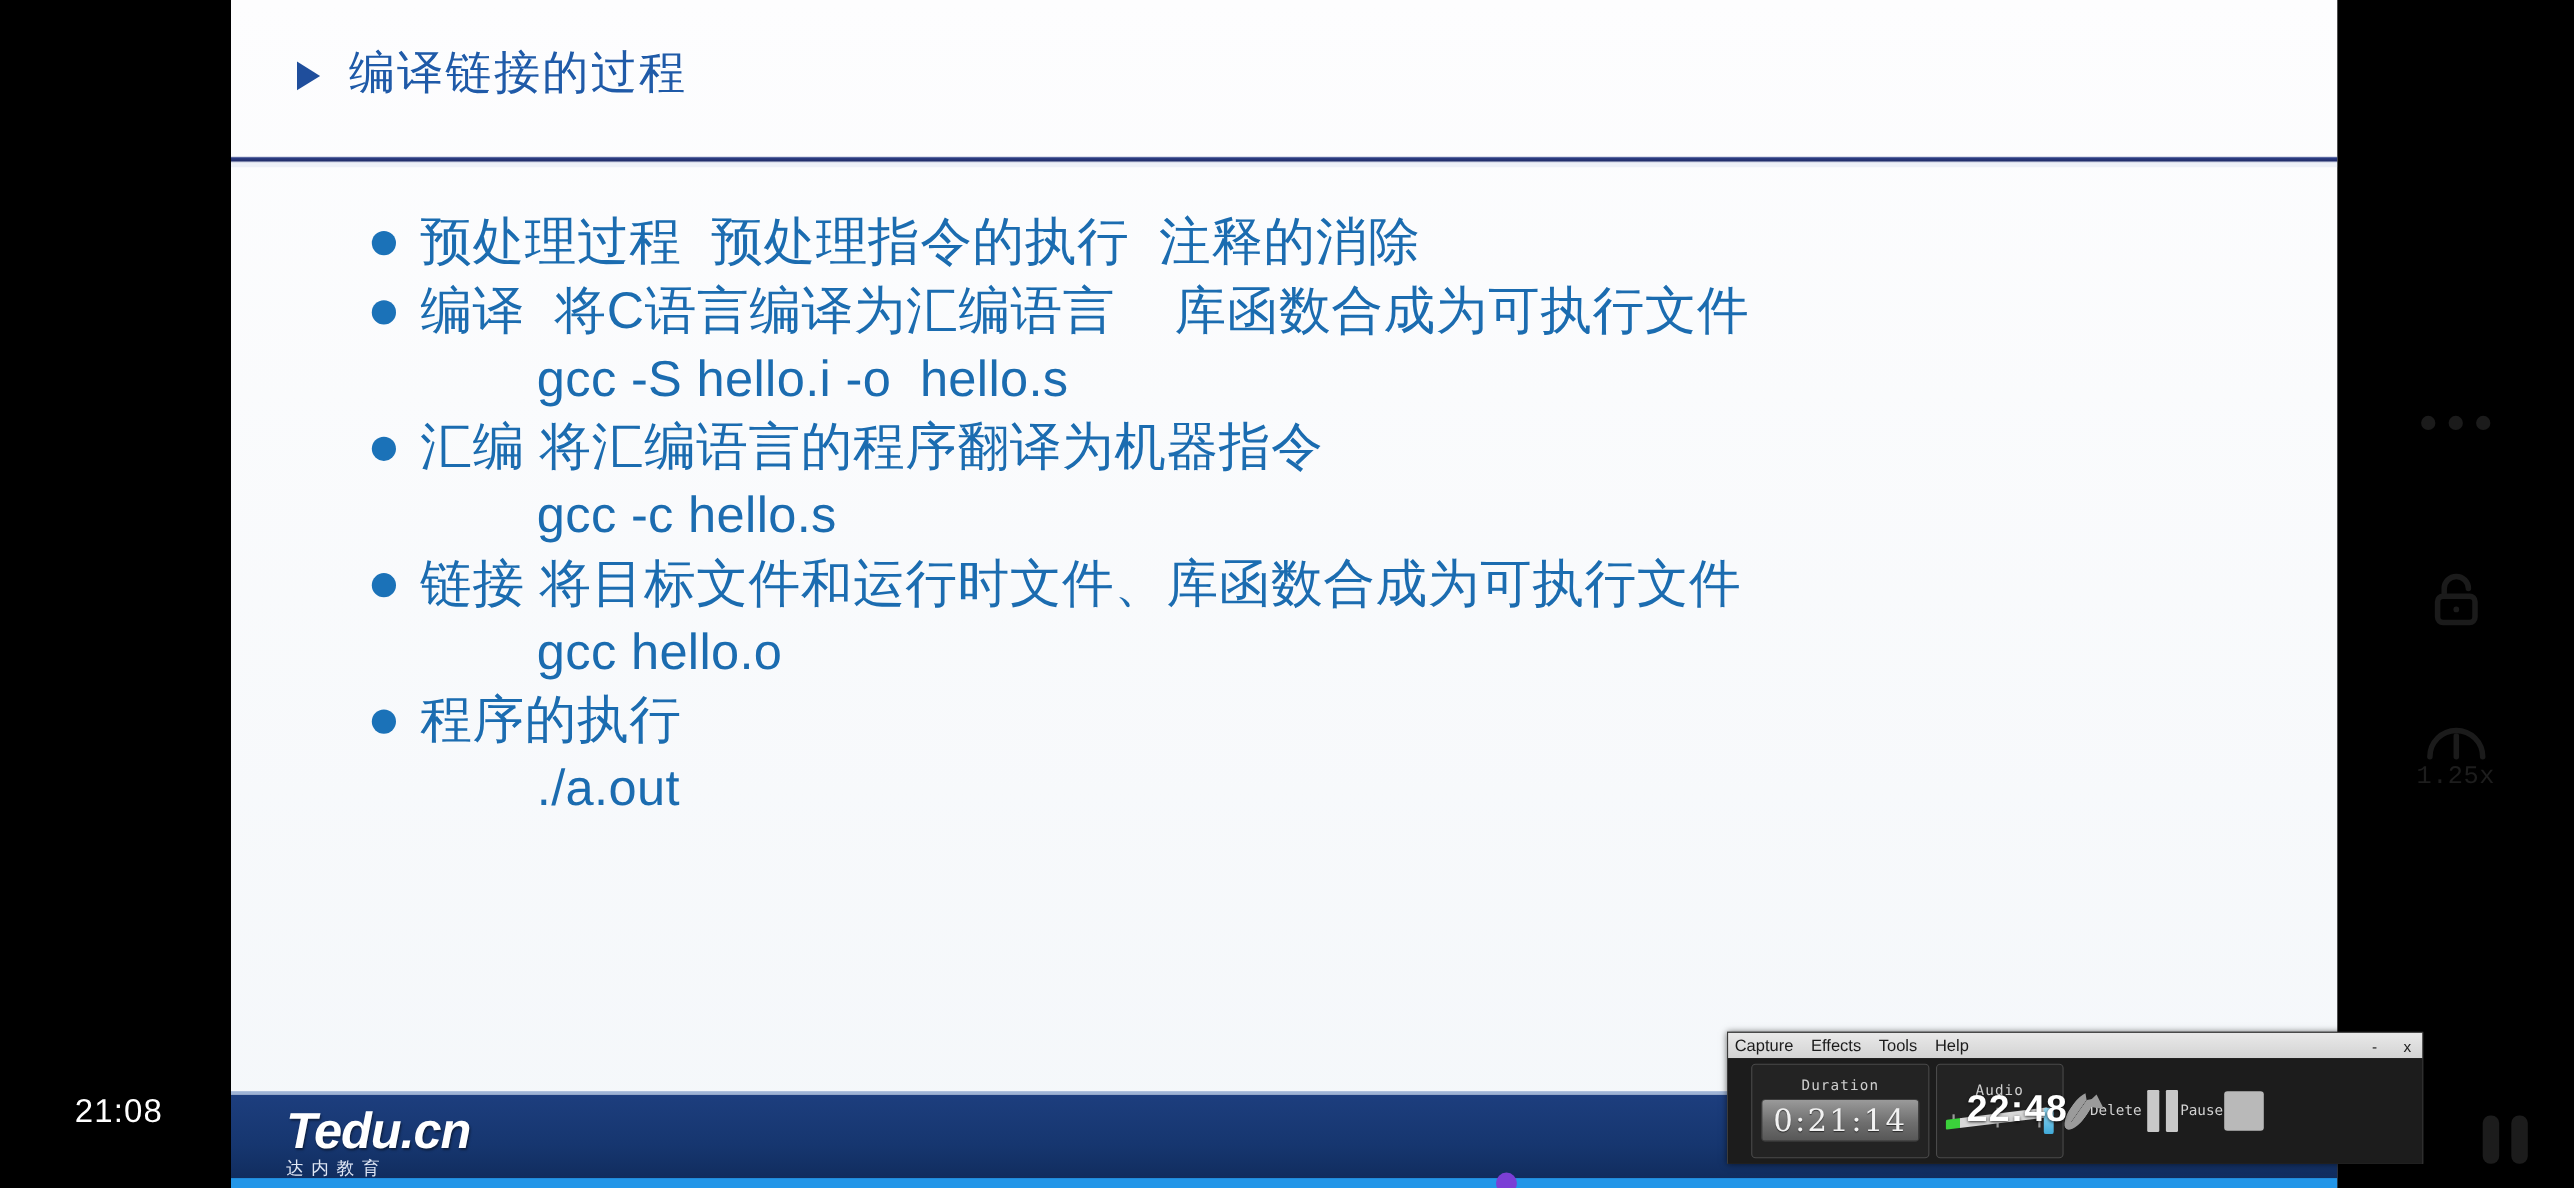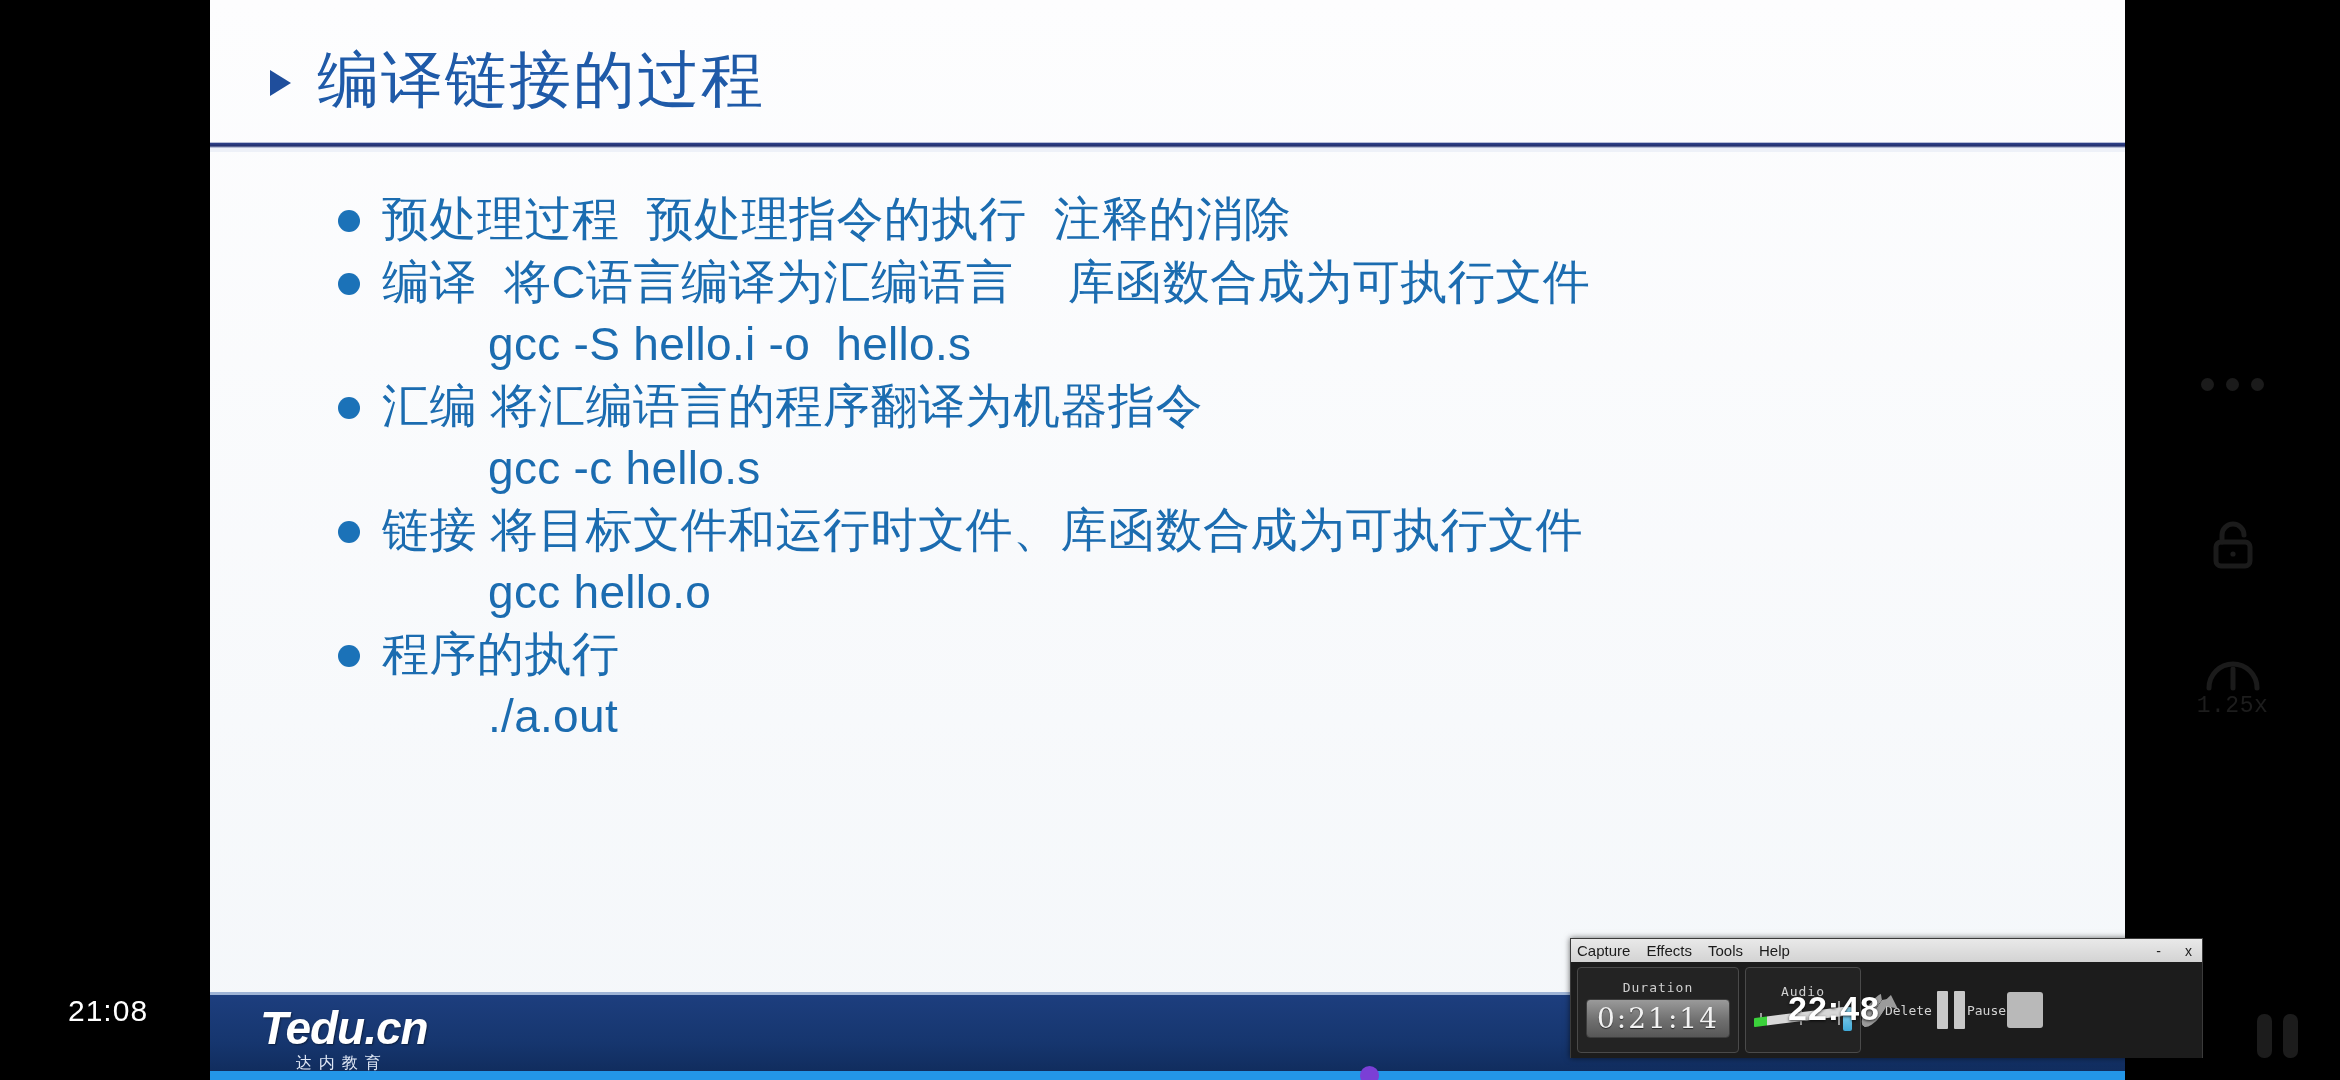--- a/index.html
+++ b/index.html
@@ -37,21 +37,21 @@
     display: flex; align-items: center; gap: 26px;
   }
   .title-triangle {
     width: 0; height: 0;
     border-left: 21px solid #1f4e9c;
     border-top: 13px solid transparent;
     border-bottom: 13px solid transparent;
     margin-top: 6px;
   }
   .slide-title {
-    font-size: 62px;
+    font-size: 42px;
     color: #1f5aa8;
     letter-spacing: 2px;
     font-weight: 400;
     white-space: nowrap;
     text-shadow: 0 1px 0 rgba(255,255,255,.7);
   }
 
   .title-rule {
     position: absolute;
     left: 0px; top: 142px;
@@ -116,21 +116,21 @@
   .logo-main {
     font-size: 46px;
     font-weight: 700;
     font-style: italic;
     letter-spacing: -1px;
     text-shadow: 1px 1px 2px rgba(0,0,0,.45);
   }
   .logo-sub {
     font-size: 16px;
     letter-spacing: 7px;
-    text-align: center;
+    text-align: left;
     margin-top: 4px;
     padding-right: 4px;
     color: #dfe7f5;
   }
 
   
   .progress-strip {
     position: absolute;
     left: 0; bottom: 0;
     width: 1915px; height: 9px;
@@ -223,21 +223,21 @@
     font-size: 15px;
     color: #1b1b1b;
     font-family: "Liberation Sans", sans-serif;
   }
   .rec-menubar .spacer { flex: 1; }
   .rec-winbtn { font-size: 14px; color: #222; padding: 0 4px; cursor: default; }
   .rec-body {
     height: 96px;
     background: #1c1c1c;
     display: flex; align-items: center;
-    padding: 4px 6px;
+    padding: 4px 21px;
     gap: 6px;
   }
   .rec-panel {
     border: 1px solid #4a4a4a;
     border-radius: 4px;
     background: #232323;
     display: flex; flex-direction: column;
     align-items: center;
     justify-content: center;
     padding: 3px 8px 5px;

